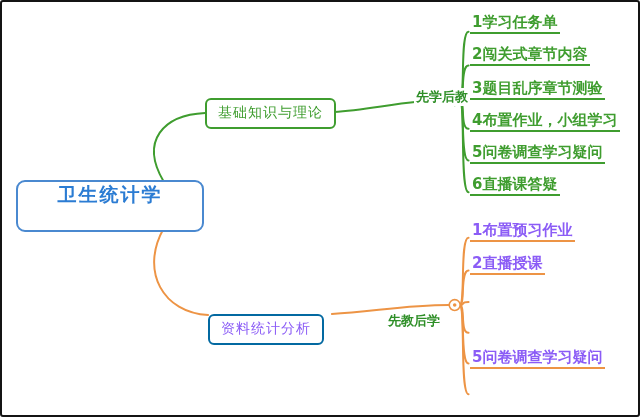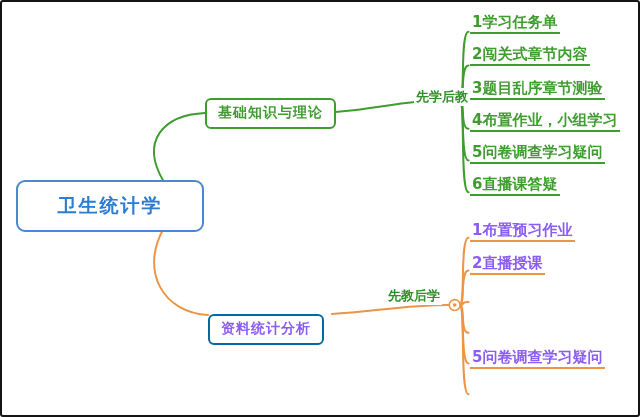--- a/index.html
+++ b/index.html
@@ -11,39 +11,39 @@
     border:2px solid #141414;
     border-radius:3px;
     overflow:hidden;
     font-family:"DejaVu Sans","Liberation Sans",sans-serif;
   }
   svg.links{position:absolute;inset:0;width:100%;height:100%;}
   .node{position:absolute;box-sizing:border-box;white-space:nowrap;}
   .root-node{
     left:14px;top:178px;width:188px;height:52px;
     border:2px solid #4a89d0;border-radius:9px;
-    display:flex;align-items:center;justify-content:center;
+    display:flex;justify-content:center;
     background:#ffffff;
   }
   .root-node .lbl{
     color:#2b7cd3;font-size:19px;font-weight:bold;letter-spacing:2px;
   }
   .branch-node{
     padding:4px 11px 5px;
     border-radius:6px;background:#ffffff;
-    font-size:14px;font-weight:bold;letter-spacing:1px;
+    font-size:14px;font-weight:normal;letter-spacing:1px;
   }
   .branch-node.green{left:203px;top:96px;border:2px solid #3f9d2f;color:#3f9d2f;}
   .branch-node.orange{left:206px;top:300px;border:2px solid #0369a1;color:#8b5cf6;margin-top:12px;}
   .mode-label{
     font-size:13px;font-weight:bold;color:#2f8f28;background:#ffffff;
     padding:0 2px;
   }
   .mode-label.top{left:384px;top:86px;margin-left:28px;}
-  .mode-label.bottom{left:384px;top:285px;text-align:right;}
+  .mode-label.bottom{left:384px;top:310px;text-align:right;}
   .leaf{
     left:468px;
     font-size:15px;font-weight:bold;line-height:16px;
     padding:0 3px 2px 2px;
     border-bottom:2px solid;
   }
   .leaf.green{color:#3f9d2f;border-color:#3f9d2f;}
   .leaf.orange{color:#8b5cf6;border-color:#ed9445;}
 </style>
 </head>

